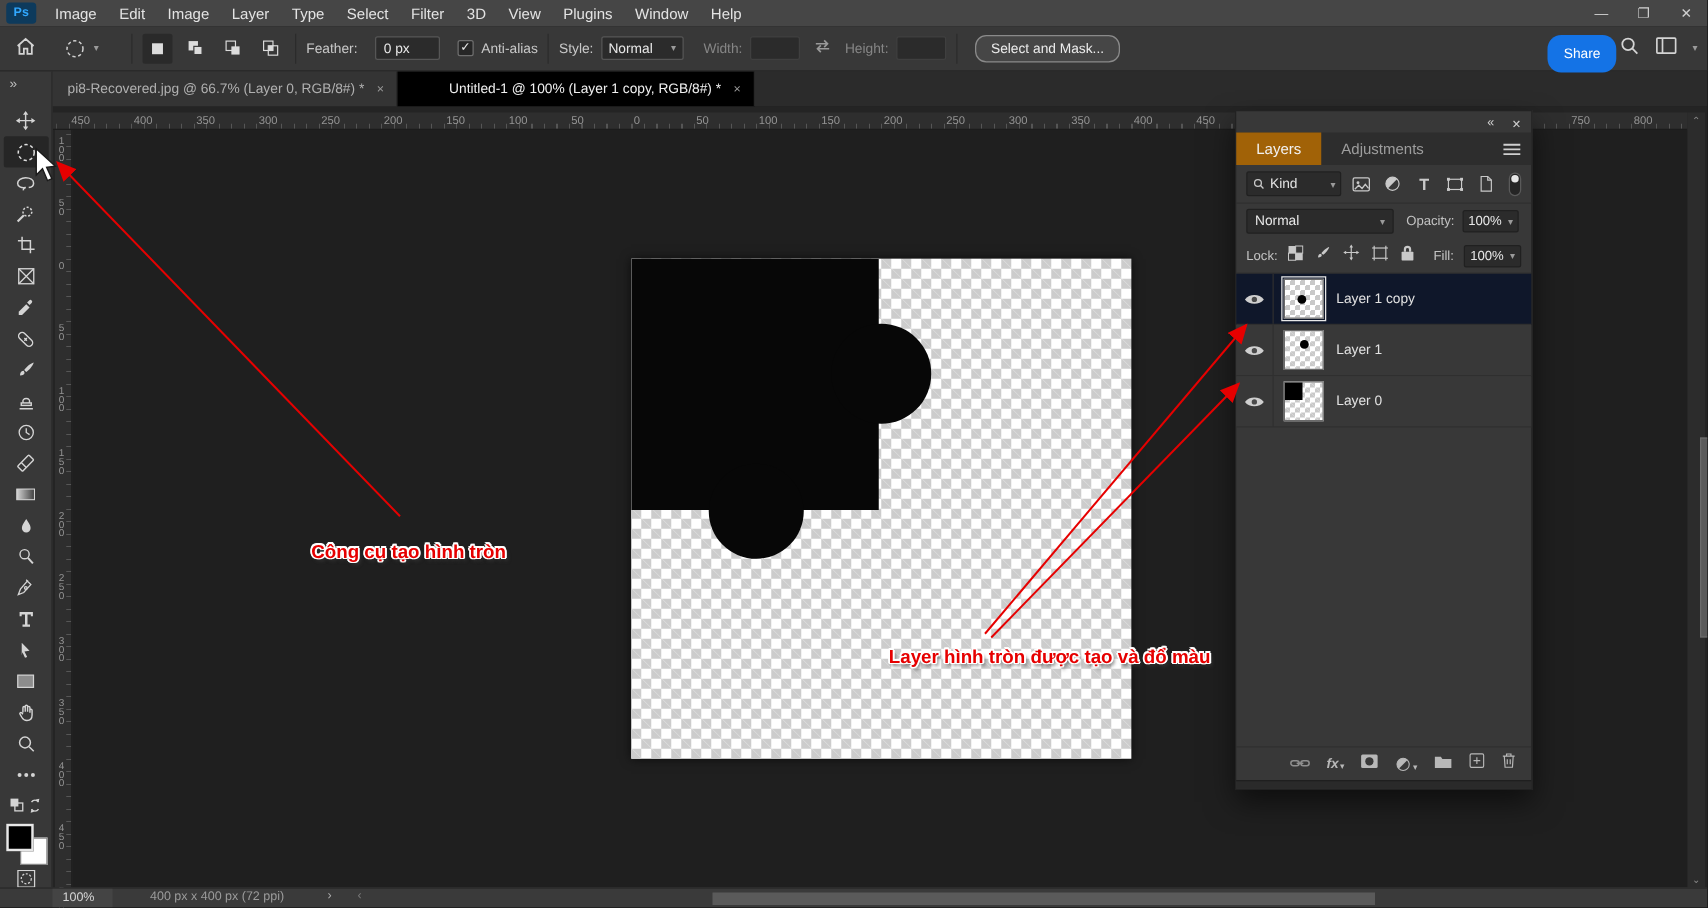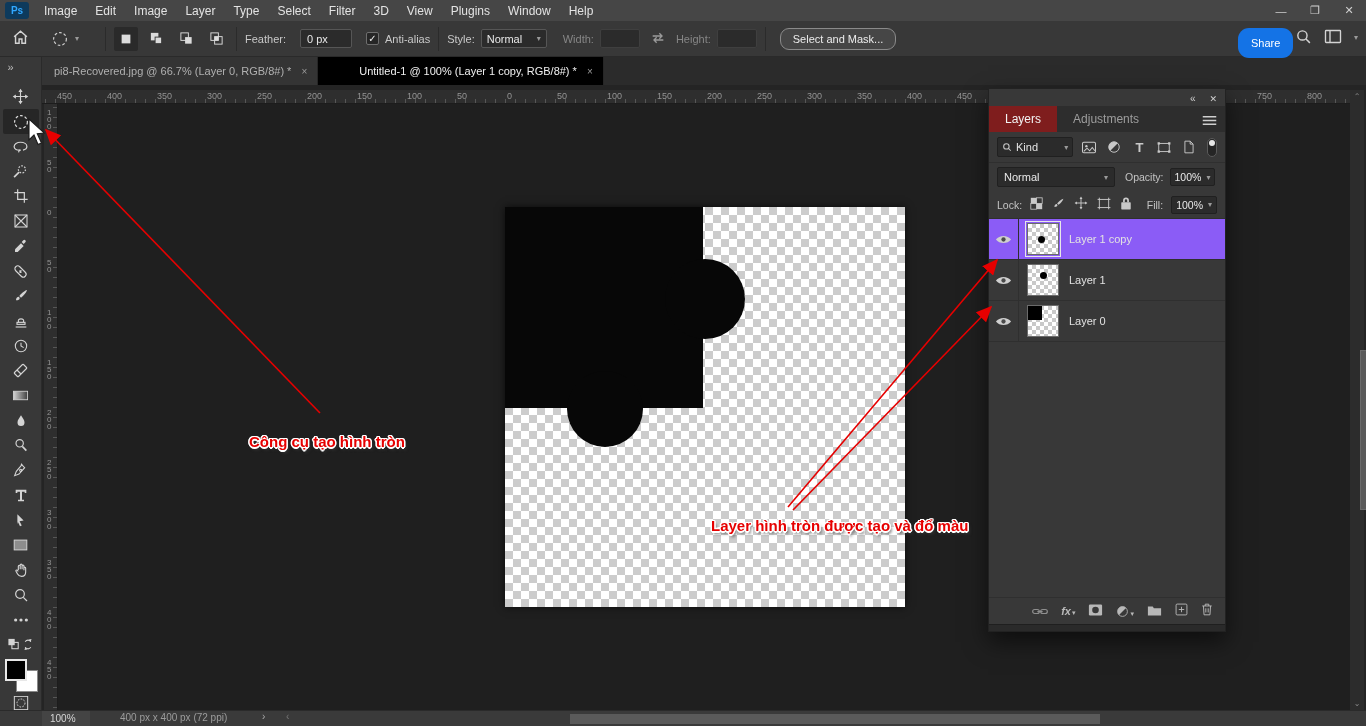--- a/index.html
+++ b/index.html
@@ -98,41 +98,41 @@
   .status-chev { position:absolute; top:0; color:#aaa; font-size:10px; }
   .hthumb { position:absolute; left:570px; top:3px; width:530px; height:10px; background:#5a5a5a; }
 
   
   .layers-panel { position:absolute; left:988px; top:88px; width:238px; height:544px; background:#383838;
     z-index:30; box-shadow:0 10px 22px rgba(0,0,0,.55); border:1px solid #222; display:flex; flex-direction:column; }
   .lp-controls { height:17px; display:flex; justify-content:flex-end; align-items:center; gap:14px;
     padding:2px 8px 0 0; color:#cfcfcf; font-size:10px; }
   .lp-tabs { height:26px; background:#2d2d2d; display:flex; align-items:flex-end; position:relative; }
   .lp-tab { height:26px; padding:0 16px; display:flex; align-items:center; font-size:12px; color:#9d9d9d; }
-  .lp-tab.active { background:#7f1d1d; color:#f2f2f2; }
+  .lp-tab.active { background:#a16207; color:#f2f2f2; }
   .lp-menu { position:absolute; right:8px; top:6px; }
   .lp-filter { height:31px; display:flex; align-items:center; padding:0 8px; gap:7px; border-bottom:1px solid #2f2f2f; }
   .kind-box { width:80px; height:20px; background:#2b2b2b; border:1px solid #202020; border-radius:2px;
     display:flex; align-items:center; gap:4px; padding:0 4px; color:#e3e3e3; font-size:11px; }
   .kind-box .chev { margin-left:auto; }
   .ficon { width:19px; display:flex; justify-content:center; }
   .fpill { width:10px; height:19px; background:#252525; border:1px solid #5a5a5a; border-radius:5px; position:relative; margin-left:2px; }
   .fpill::before { content:""; position:absolute; left:1px; top:1px; width:6px; height:6px; border-radius:50%; background:#e6e6e6; }
   .lp-blend { height:28px; display:flex; align-items:center; padding:0 8px; gap:6px; }
   .blend-select { width:118px; height:20px; background:#2b2b2b; border:1px solid #202020; border-radius:2px;
     display:flex; align-items:center; padding:0 6px; color:#e8e8e8; font-size:11px; }
   .blend-select .chev { margin-left:auto; }
   .lp-label { font-size:10.5px; color:#c3c3c3; }
   .val-box { height:18px; background:#2b2b2b; border:1px solid #202020; border-radius:2px;
     display:flex; align-items:center; color:#e8e8e8; font-size:10.5px; padding:0 4px; gap:5px; }
   .lp-lock { height:28px; display:flex; align-items:center; padding:0 8px; gap:8px; border-bottom:1px solid #2f2f2f; }
   .lock-icons { display:flex; gap:9px; align-items:center; }
   .lp-list { display:flex; flex-direction:column; }
   .layer-row { height:41px; display:flex; align-items:center; border-bottom:1px solid #2f2f2f; background:#383838; }
-  .layer-row.selected { background:#8b5cf6; }
+  .layer-row.selected { background:#0f172a; }
   .eye-cell { width:30px; height:100%; display:flex; align-items:center; justify-content:center; border-right:1px solid #2f2f2f; }
   .thumb { position:relative; width:32px; height:32px; margin:0 10px 0 8px; border:1px solid #6b6b6b;
     background-color:#fff;
     background-image:linear-gradient(45deg,#c9c9c9 25%,transparent 25%,transparent 75%,#c9c9c9 75%),
                      linear-gradient(45deg,#c9c9c9 25%,transparent 25%,transparent 75%,#c9c9c9 75%);
     background-size:8px 8px; background-position:0 0,4px 4px; }
   .thumb.bracketed { outline:1px solid #e8e8e8; outline-offset:1.5px; }
   .thumb .dot { position:absolute; width:7px; height:7px; border-radius:50%; background:#000; }
   .thumb.t1 .dot { left:10px; top:12px; }
   .thumb.t2 .dot { left:12px; top:7px; }

